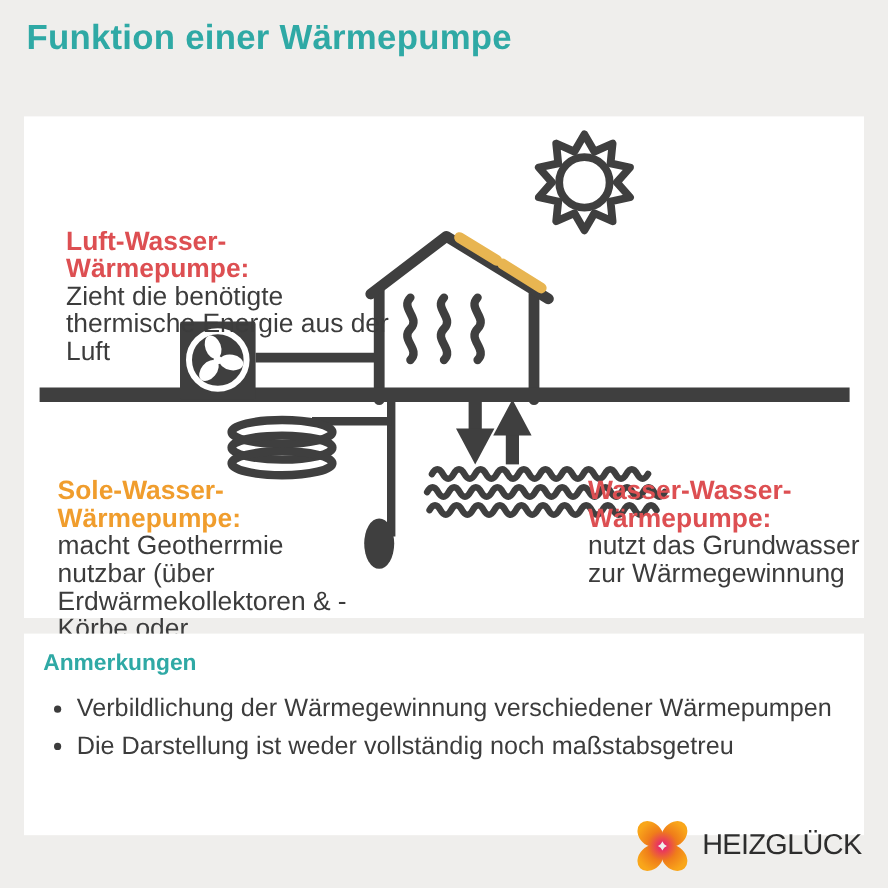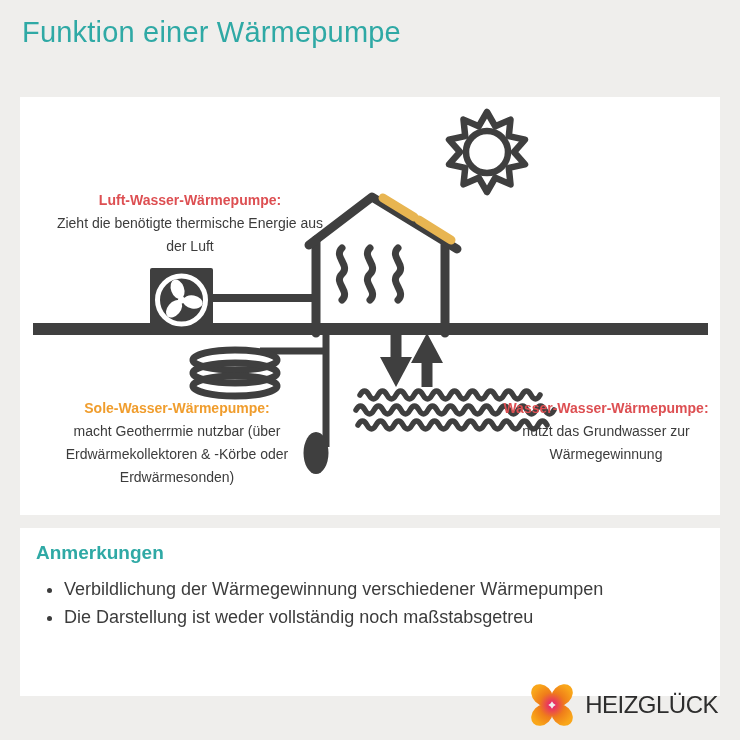--- a/index.html
+++ b/index.html
@@ -4,36 +4,36 @@
 <style>
   html,body{margin:0;padding:0;}
   body{
     width:740px;height:740px;position:relative;overflow:hidden;
     background:#efeeec;
     font-family:"Liberation Sans",sans-serif;
     color:#3c3c3c;
   }
   .title{
     position:absolute;left:22px;top:16px;
-    font-size:29px;font-weight:normal;color:#2fa9a5;letter-spacing:.2px;
+    font-size:29px;font-weight:bold;color:#2fa9a5;letter-spacing:.2px;
   }
   .panel{position:absolute;left:20px;width:700px;background:#ffffff;}
   #diagram-panel{top:97px;height:418px;}
   #notes-panel{top:528px;height:168px;box-sizing:border-box;padding:14px 20px 0 16px;}
   #diagram-svg{position:absolute;left:0;top:0;}
-  .block{position:absolute;font-size:14px;line-height:23px;text-align:center;}
+  .block{position:absolute;font-size:22px;line-height:23px;}
   .block .h{font-weight:bold;}
   .block-luft{left:35px;top:92px;width:270px;}
   .block-pv{left:438px;top:92px;width:262px;}
   .block-sole{left:28px;top:300px;width:258px;}
   .block-wasser{left:470px;top:300px;width:232px;}
   .hd-red{color:#dd4f52;}
   .hd-orange{color:#f09d2d;}
   .notes-h{color:#2fa9a5;font-weight:bold;font-size:19px;}
-  .notes-list{margin:15px 0 0 0;padding-left:28px;font-size:18px;}
+  .notes-list{margin:15px 0 0 0;padding-left:28px;font-size:21px;}
   .notes-list li{margin-bottom:7px;}
   .meta{position:absolute;left:22px;top:679px;font-size:14px;line-height:21px;color:#3a3a3a;}
   .logo{position:absolute;right:22px;top:682px;display:flex;align-items:center;gap:10px;}
   .logo .word{font-size:24px;font-weight:400;color:#2d2d2d;letter-spacing:-.5px;}
 </style>
 </head>
 <body>
 
 <div class="title">Funktion einer Wärmepumpe</div>
 

